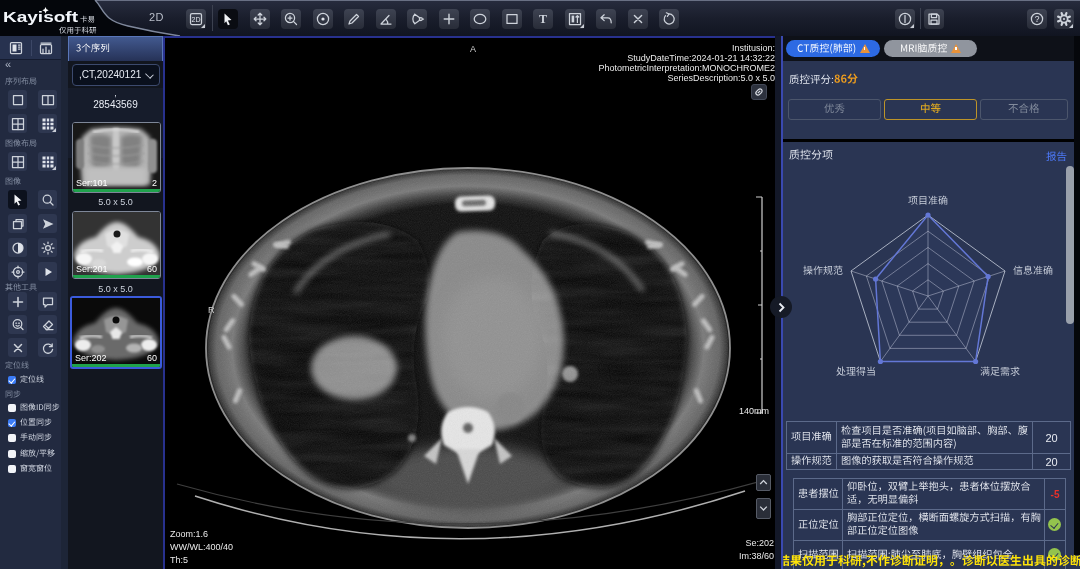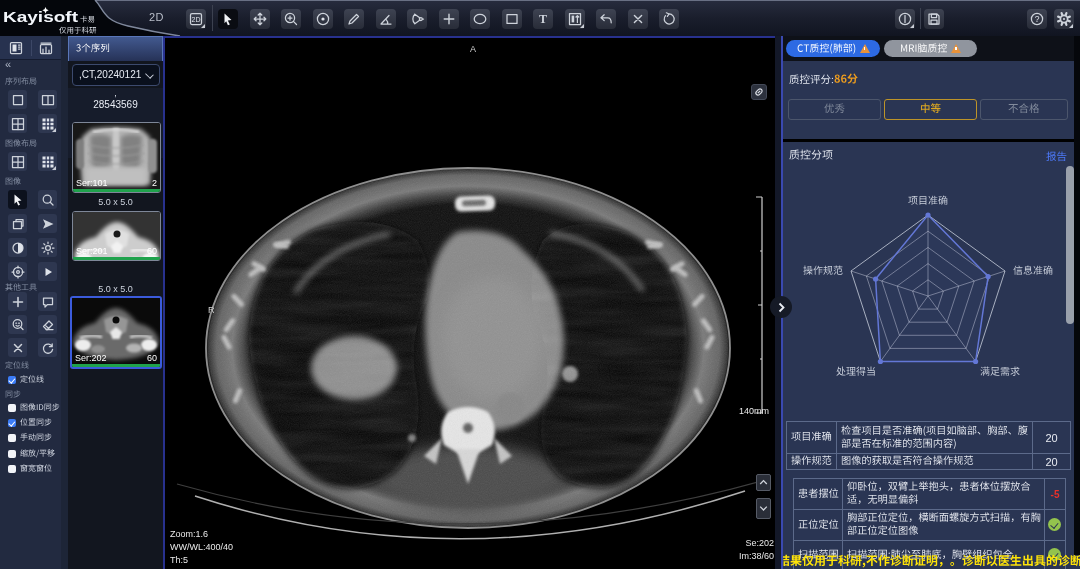--- a/index.html
+++ b/index.html
@@ -449,21 +449,21 @@
 <rect x="3" y="16" width="8" height="30" rx="4" fill="#7e7e7e" filter="url(#b1)"></rect>
 <rect x="75" y="16" width="9" height="34" rx="4" fill="#909090" filter="url(#b1)"></rect>
 <path d="M17 13 Q30 9 38 14 L38 42 Q28 46 19 43 Z" fill="#818181" filter="url(#b2)"></path>
 <path d="M69 13 Q56 9 48 14 L48 42 Q58 46 67 43 Z" fill="#818181" filter="url(#b2)"></path>
 <rect x="40" y="5" width="6" height="50" fill="#c8c8c8" filter="url(#b1)"></rect>
 <rect x="13" y="45" width="60" height="17" fill="#bfbfbf" filter="url(#b2)"></rect>
 <path d="M20 9 Q43 4 66 9" stroke="#d8d8d8" stroke-width="2.5" fill="none" filter="url(#b1)"></path>
 <path d="M15 22 Q43 28 71 22 M14 30 Q43 36 72 30 M15 38 Q43 44 71 38" stroke="#9b9b9b" stroke-width="1.1" fill="none" filter="url(#b1)"></path>
 </svg><div class="thlab">Ser:101</div><div class="thnum">2</div><div class="thbar"></div></div>
 <div class="thdesc" style="top:161px">5.0 x 5.0</div>
-<div class="thwrap" style="top:175px;height:50px"><svg width="88" height="68" viewBox="0 0 88 68">
+<div class="thwrap" style="top:175px;height:68px"><svg width="88" height="68" viewBox="0 0 88 68">
 <defs>
           <filter id="n1" x="-30%" y="-30%" width="160%" height="160%">
             <feGaussianBlur stdDeviation="1"></feGaussianBlur>
           </filter>
 <filter id="n2" x="-30%" y="-30%" width="160%" height="160%">
             <feGaussianBlur stdDeviation="2"></feGaussianBlur>
           </filter>
         </defs>
 <rect width="88" height="68" fill="#333333"></rect>
 <path d="M1 44 Q4 29 23 25 Q35 10 44 10 Q53 10 65 25 Q84 29 87 44 Q81 60 44 62 Q7 60 1 44 Z" fill="#cdcdcd" filter="url(#n2)"></path>
@@ -570,20 +570,21 @@
       <rect x="504" y="226" width="16" height="5" rx="2.5" fill="#c0c0c0" filter="url(#cb1)" transform="rotate(-30 512 228)"></rect>
       <rect x="525" y="260" width="16" height="5" rx="2.5" fill="#c0c0c0" filter="url(#cb1)" transform="rotate(-47 533 262)"></rect>
       <rect x="536" y="302" width="16" height="5" rx="2.5" fill="#c0c0c0" filter="url(#cb1)" transform="rotate(-62 544 304)"></rect>
       <path d="M130 255 Q160 208 225 196" stroke="#8a8a8a" stroke-width="3.5" fill="none" filter="url(#cb2)"></path>
       <path d="M478 253 Q448 206 385 195" stroke="#8a8a8a" stroke-width="3.5" fill="none" filter="url(#cb2)"></path>
       <rect x="0" y="0" width="618" height="531" clip-path="url(#lungclip)" filter="url(#noiseL)" opacity="0.16"></rect>
       <rect x="0" y="0" width="618" height="531" clip-path="url(#bodyclip)" filter="url(#noiseF)" opacity="0.13"></rect>
       <path d="M30 458 Q300 546 580 453" stroke="#b0b0b0" stroke-width="1.5" fill="none"></path>
       <path d="M12 446 Q300 528 604 441" stroke="#3f3f3f" stroke-width="1.2" fill="none"></path>
     </svg>
+<div class="ov ovr" style="right:8px;top:5px">Institusion:<br>StudyDateTime:2024-01-21 14:32:22<br>PhotometricInterpretation:MONOCHROME2<br>SeriesDescription:5.0 x 5.0</div>
 <div style="position:absolute;right:16px;top:46px;width:16px;height:16px;background:#2c313d;border-radius:3px;border:1px solid #434957">
 <svg width="14" height="14" viewBox="0 0 14 14" stroke="#d8dce3" stroke-width="1.2" fill="none">
         <path d="M5.8 8.2 L8.2 5.8 M4.6 6.4 L6.4 4.6 C7.3 3.7 8.7 3.7 9.5 4.5 C10.3 5.3 10.3 6.7 9.4 7.6 L8.4 8.6 M9.4 7.6 L7.6 9.4 C6.7 10.3 5.3 10.3 4.5 9.5 C3.7 8.7 3.7 7.3 4.6 6.4"></path>
       </svg></div>
 <div class="ov" style="left:305px;top:6px;color:#cfcfcf">A</div>
 <div class="ov" style="left:43px;top:267px;color:#cfcfcf">R</div>
 <svg style="position:absolute;right:19px;top:158px" width="10" height="218" viewBox="0 0 10 218">
 <path d="M8 1 L8 217 M8 1 L2 1 M8 217 L2 217 M8 109 L4 109 M8 55 L6 55 M8 163 L6 163" stroke="#cfcfcf" stroke-width="1.2"></path>
     </svg>
 <div class="ov ovr" style="right:14px;top:368px">140mm</div>

